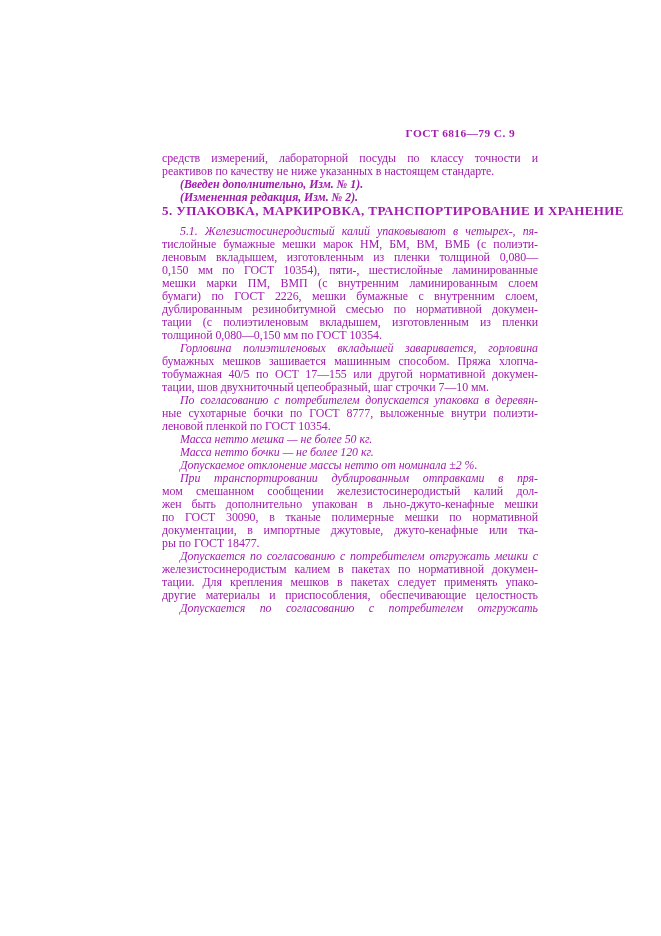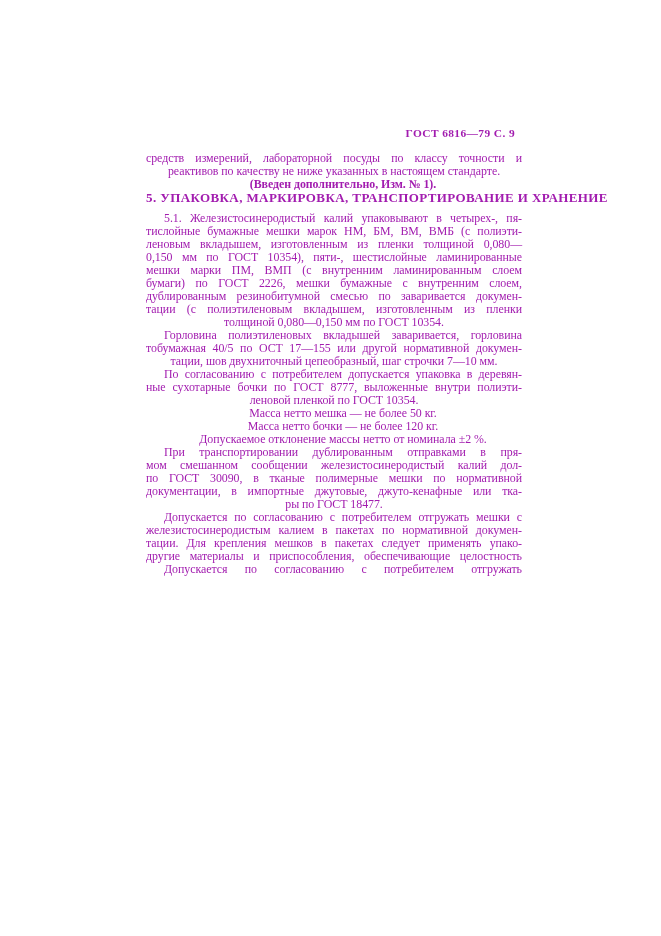--- a/index.html
+++ b/index.html
@@ -23,32 +23,32 @@
     left: 145px;
     width: 370px;
     text-align: right;
     font-weight: bold;
     font-size: 11.4px;
     letter-spacing: 0.4px;
     white-space: nowrap;
   }
   .content {
     position: absolute;
-    left: 146px;
+    left: 162px;
     top: 152px;
     width: 376px;
     font-size: 11.9px;
     line-height: 13px;
     letter-spacing: -0.05px;
   }
   .para { margin: 0; }
   .para.bold .line { font-weight: bold; }
-  .line { text-align: center; }
+  .line { text-align: left; }
   .line.j { text-align: justify; text-align-last: justify; }
-  .line.ind { text-indent: 18px; }
+  .line.ind { text-indent: 18px; font-style: italic; }
   .heading {
     font-weight: bold;
     font-size: 13px;
     letter-spacing: 0.4px;
     text-align: center;
     line-height: 13px;
     margin: 0 0 8px 0;
     white-space: nowrap;
   }
 </style>
@@ -58,54 +58,59 @@
 <div class="page">
   <div class="running-header">ГОСТ 6816—79 С. 9</div>
   <div class="content">
       <div class="para">
         <div class="line j">средств измерений, лабораторной посуды по классу точности и</div>
         <div class="line">реактивов по качеству не ниже указанных в настоящем стандарте.</div>
       </div>
       <div class="para bold">
         <div class="line ind">(Введен дополнительно, Изм. № 1).</div>
       </div>
+      <div class="para bold">
+        <div class="line ind">(Измененная редакция, Изм. № 2).</div>
+      </div>
       <div class="heading">5. УПАКОВКА, МАРКИРОВКА, ТРАНСПОРТИРОВАНИЕ И ХРАНЕНИЕ</div>
       <div class="para">
         <div class="line j ind">5.1. Железистосинеродистый калий упаковывают в четырех-, пя-</div>
         <div class="line j">тислойные бумажные мешки марок НМ, БМ, ВМ, ВМБ (с полиэти-</div>
         <div class="line j">леновым вкладышем, изготовленным из пленки толщиной 0,080—</div>
         <div class="line j">0,150 мм по ГОСТ 10354), пяти-, шестислойные ламинированные</div>
         <div class="line j">мешки марки ПМ, ВМП (с внутренним ламинированным слоем</div>
         <div class="line j">бумаги) по ГОСТ 2226, мешки бумажные с внутренним слоем,</div>
-        <div class="line j">дублированным резинобитумной смесью по заваривается докумен-</div>
+        <div class="line j">дублированным резинобитумной смесью по нормативной докумен-</div>
         <div class="line j">тации (с полиэтиленовым вкладышем, изготовленным из пленки</div>
         <div class="line">толщиной 0,080—0,150 мм по ГОСТ 10354.</div>
       </div>
       <div class="para">
         <div class="line j ind">Горловина полиэтиленовых вкладышей заваривается, горловина</div>
+        <div class="line j">бумажных мешков зашивается машинным способом. Пряжа хлопча-</div>
         <div class="line j">тобумажная 40/5 по ОСТ 17—155 или другой нормативной докумен-</div>
         <div class="line">тации, шов двухниточный цепеобразный, шаг строчки 7—10 мм.</div>
       </div>
       <div class="para">
         <div class="line j ind">По согласованию с потребителем допускается упаковка в деревян-</div>
         <div class="line j">ные сухотарные бочки по ГОСТ 8777, выложенные внутри полиэти-</div>
         <div class="line">леновой пленкой по ГОСТ 10354.</div>
       </div>
       <div class="para">
         <div class="line ind">Масса нетто мешка — не более 50 кг.</div>
       </div>
       <div class="para">
         <div class="line ind">Масса нетто бочки — не более 120 кг.</div>
       </div>
       <div class="para">
         <div class="line ind">Допускаемое отклонение массы нетто от номинала ±2 %.</div>
       </div>
       <div class="para">
         <div class="line j ind">При транспортировании дублированным отправками в пря-</div>
         <div class="line j">мом смешанном сообщении железистосинеродистый калий дол-</div>
+        <div class="line j">жен быть дополнительно упакован в льно-джуто-кенафные мешки</div>
         <div class="line j">по ГОСТ 30090, в тканые полимерные мешки по нормативной</div>
         <div class="line j">документации, в импортные джутовые, джуто-кенафные или тка-</div>
         <div class="line">ры по ГОСТ 18477.</div>
       </div>
       <div class="para">
         <div class="line j ind">Допускается по согласованию с потребителем отгружать мешки с</div>
         <div class="line j">железистосинеродистым калием в пакетах по нормативной докумен-</div>
         <div class="line j">тации. Для крепления мешков в пакетах следует применять упако-</div>
         <div class="line j">другие материалы и приспособления, обеспечивающие целостность</div>
       </div>

